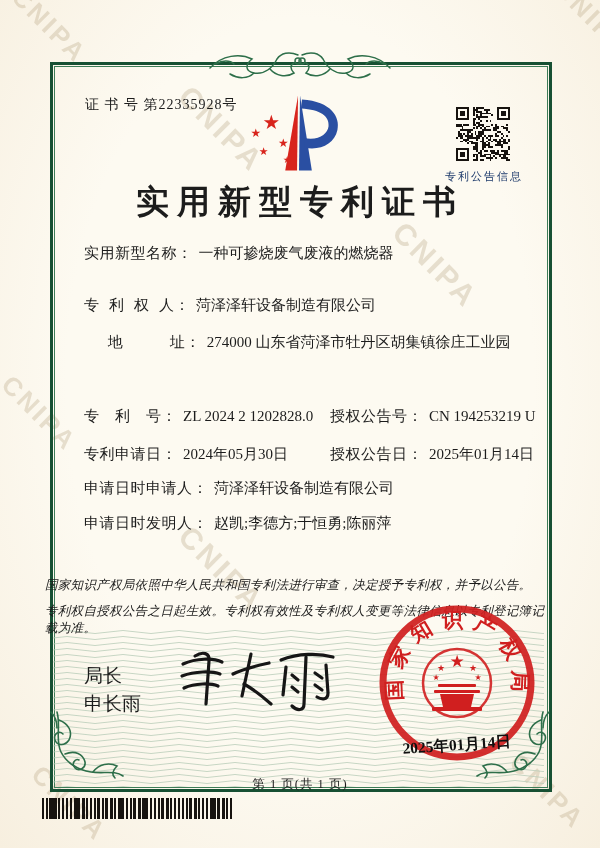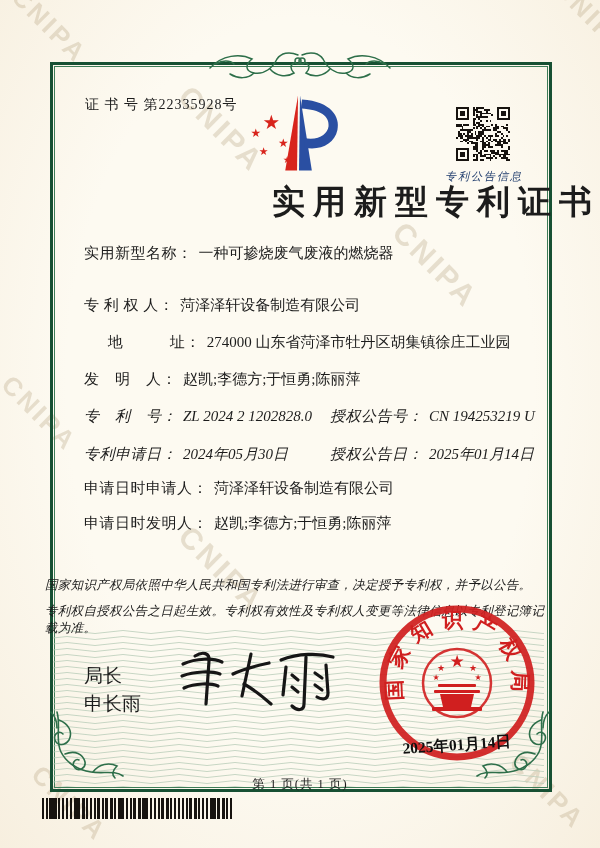--- a/index.html
+++ b/index.html
@@ -28,31 +28,31 @@
   .waves{position:absolute;left:53px;top:629px;z-index:1;}
   .top-orn{position:absolute;left:208px;top:42px;width:184px;height:46px;z-index:2;}
   .corner-orn{position:absolute;width:88px;height:78px;z-index:2;}
   .corner-left{left:49px;top:710px;}
   .corner-right{left:463px;top:710px;transform:scaleX(-1);}
   
   .cert-no{position:absolute;left:85px;top:96px;font-size:14px;letter-spacing:1px;z-index:2;}
   .logo{position:absolute;left:236px;top:90px;width:128px;height:90px;z-index:2;}
   .qr{position:absolute;left:456px;top:107px;width:54px;height:54px;z-index:2;}
   .qr-label{position:absolute;left:436px;top:169px;width:96px;text-align:center;
-            font-size:11px;letter-spacing:2px;color:#1d3a6b;font-style:italic;z-index:2;}
-  .title{position:absolute;left:0;top:180px;width:100%;text-align:right;
+            font-size:11px;letter-spacing:2px;color:#1d3a6b;z-index:2;}
+  .title{position:absolute;left:0;top:180px;width:100%;text-align:center;
          font-size:33px;font-weight:bold;letter-spacing:8px;z-index:2;}
   
   .row{position:absolute;left:84px;width:450px;font-size:15px;white-space:nowrap;z-index:2;}
   .row .lab{letter-spacing:0.5px;}
   .row .val{margin-left:6px;}
-  .r-name{top:244px;} .r-patentee{top:296px;} .r-address{top:333px;text-align:center;} .r-inventors{top:370px;}
+  .r-name{top:244px;} .r-patentee{top:296px;font-family:Liberation Mono, monospace;} .r-address{top:333px;text-align:center;} .r-inventors{top:370px;}
   .r-two1{top:407px;} .r-two2{top:426px;} .r-applicant{top:479px;} .r-invfile{top:514px;}
   .col-right{position:absolute;left:246px;top:0;}
-  .two{position:relative;font-style:italic;}
+  .two{position:relative;}
   
   .stmt{position:absolute;left:45px;width:510px;text-align:left;font-size:12.5px;
         font-style:italic;letter-spacing:0.3px;z-index:2;}
   .stmt1{top:577px;} .stmt2{top:603px;}
   
   .officer{position:absolute;left:84px;top:662px;font-family:"Liberation Sans","DejaVu Sans",sans-serif;
            font-size:19px;line-height:28px;z-index:3;}
   .signature{position:absolute;left:165px;top:642px;width:195px;height:80px;z-index:3;}
   
   .seal{position:absolute;left:366px;top:597px;width:182px;height:178px;z-index:4;}
@@ -443,23 +443,20 @@
 
   <div class="row r-name">
     <span class="lab">实用新型名称：</span><span class="val">一种可掺烧废气废液的燃烧器</span>
   </div>
   <div class="row r-patentee">
     <span class="lab">专 利 权 人：</span><span class="val">菏泽泽轩设备制造有限公司</span>
   </div>
   <div class="row r-address">
     <span class="lab">地　　　址：</span><span class="val">274000 山东省菏泽市牡丹区胡集镇徐庄工业园</span>
   </div>
-  <div class="row r-inventors">
-    <span class="lab">发　明　人：</span><span class="val">赵凯;李德方;于恒勇;陈丽萍</span>
-  </div>
   <div class="row r-two1 two">
     <span><span class="lab">专　利　号：</span><span class="val">ZL 2024 2 1202828.0</span></span>
     <span class="col-right"><span class="lab">授权公告号：</span><span class="val">CN 194253219 U</span></span>
   </div>
   <div class="row r-two2 two">
     <span><span class="lab">专利申请日：</span><span class="val">2024年05月30日</span></span>
     <span class="col-right"><span class="lab">授权公告日：</span><span class="val">2025年01月14日</span></span>
   </div>
   <div class="row r-applicant">
     <span class="lab">申请日时申请人：</span><span class="val">菏泽泽轩设备制造有限公司</span>

